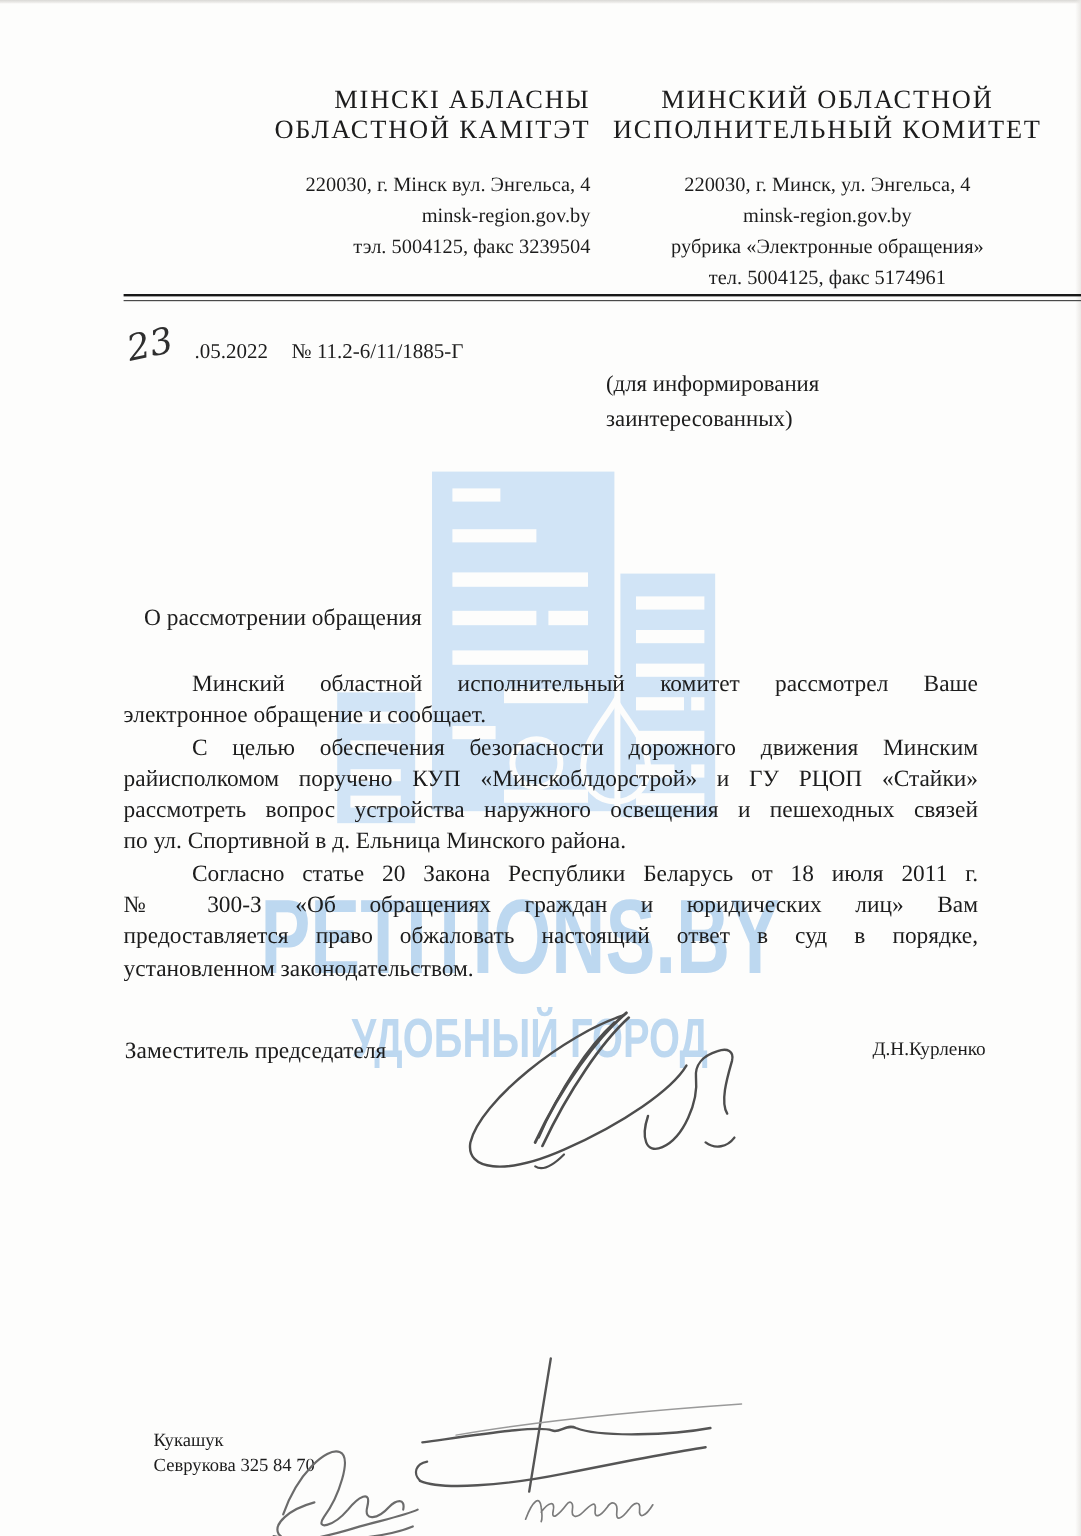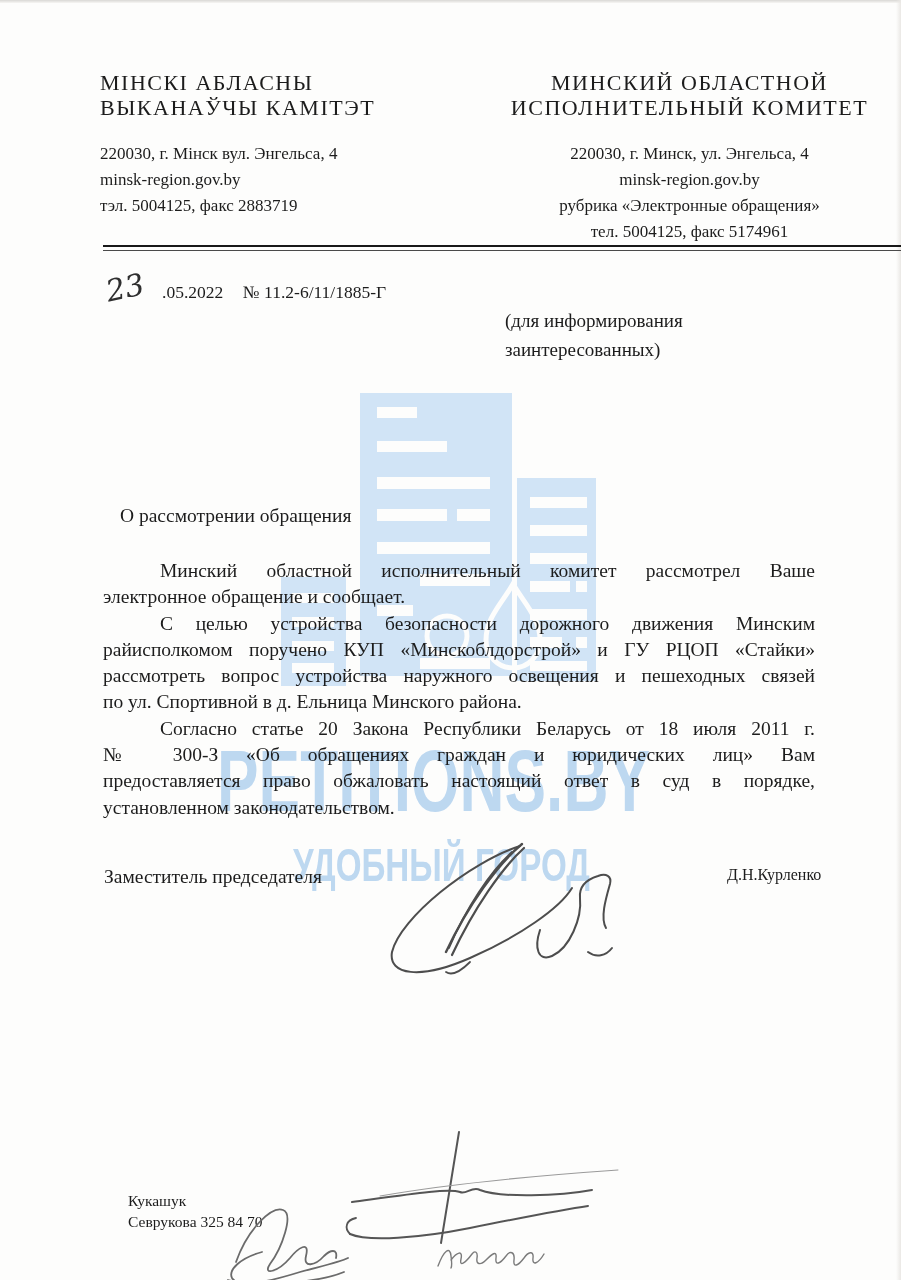--- a/index.html
+++ b/index.html
@@ -7,21 +7,21 @@
     position:relative;width:901px;height:1280px;margin:0 auto;
     background:#fdfdfc;overflow:hidden;
     font-family:"Liberation Serif",serif;color:#1c1c1c;
   }
   .scan-edge-top{position:absolute;top:0;left:0;right:0;height:3px;
     background:linear-gradient(#d9d8d5,#f7f6f4);}
   .scan-edge-right{position:absolute;top:0;right:0;width:5px;height:100%;
     background:linear-gradient(to left,#eae8e5,rgba(255,255,255,0));}
 
   
-  .lh-left{position:absolute;top:70px;left:100px;width:392px;text-align:left;}
+  .lh-left{position:absolute;top:70px;left:100px;width:392px;text-align:right;}
   .lh-right{position:absolute;top:70px;left:478px;width:423px;text-align:center;}
   .org-name{font-size:22px;line-height:25px;letter-spacing:1.5px;font-weight:400;}
   .org-addr{margin-top:21px;font-size:17px;line-height:26px;}
 
   .divider{position:absolute;left:103px;right:0;top:245px;height:3px;
     border-top:2.5px solid #181818;border-bottom:1.3px solid #4a4a4a;}
 
   
   .hand-day{position:absolute;left:106px;top:270px;font-size:30px;font-style:italic;
     color:#2f2f2f;transform:rotate(-12deg);font-family:"DejaVu Serif",serif;}
@@ -98,26 +98,26 @@
     <text x="217" y="811" font-family="Liberation Sans, sans-serif" font-weight="bold" font-size="88" fill="#b7d4ef" textLength="433" lengthAdjust="spacingAndGlyphs" opacity="0.9">PETITIONS.BY</text>
     <text x="293" y="881" font-family="Liberation Sans, sans-serif" font-weight="bold" font-size="46" fill="#b7d4ef" textLength="297" lengthAdjust="spacingAndGlyphs" opacity="0.9">УДОБНЫЙ ГОРОД</text>
   </svg>
 
   <div class="scan-edge-top"></div>
   <div class="scan-edge-right"></div>
 
   <div class="lh-left">
     <div class="org-name">
       <div>МІНСКІ АБЛАСНЫ</div>
-      <div>ВЫКАНАЎЧЫ КАМІТЭТ</div>
+      <div>ОБЛАСТНОЙ КАМІТЭТ</div>
     </div>
     <div class="org-addr">
       <div>220030, г. Мінск вул. Энгельса, 4</div>
       <div>minsk-region.gov.by</div>
-      <div>тэл. 5004125, факс 2883719</div>
+      <div>тэл. 5004125, факс 3239504</div>
     </div>
   </div>
 
   <div class="lh-right">
     <div class="org-name">
       <div>МИНСКИЙ ОБЛАСТНОЙ</div>
       <div>ИСПОЛНИТЕЛЬНЫЙ КОМИТЕТ</div>
     </div>
     <div class="org-addr">
       <div>220030, г. Минск, ул. Энгельса, 4</div>
@@ -136,21 +136,21 @@
   <div class="note">
     <div>(для информирования</div>
     <div>заинтересованных)</div>
   </div>
 
   <div class="subject">О рассмотрении обращения</div>
 
   <div class="body-text">
     <div class="bl first">Минский областной исполнительный комитет рассмотрел Ваше</div>
     <div class="bl lastline">электронное обращение и сообщает.</div>
-    <div class="bl first">С целью устройства безопасности дорожного движения Минским</div>
+    <div class="bl first">С целью обеспечения безопасности дорожного движения Минским</div>
     <div class="bl">райисполкомом поручено КУП «Минскоблдорстрой» и ГУ РЦОП «Стайки»</div>
     <div class="bl">рассмотреть вопрос устройства наружного освещения и пешеходных связей</div>
     <div class="bl lastline">по ул. Спортивной в д. Ельница Минского района.</div>
     <div class="bl first">Согласно статье 20 Закона Республики Беларусь от 18 июля 2011 г.</div>
     <div class="bl">№ 300-З «Об обращениях граждан и юридических лиц» Вам</div>
     <div class="bl">предоставляется право обжаловать настоящий ответ в суд в порядке,</div>
     <div class="bl lastline">установленном законодательством.</div>
   </div>
 
   <div class="signoff-pos">Заместитель председателя</div>

